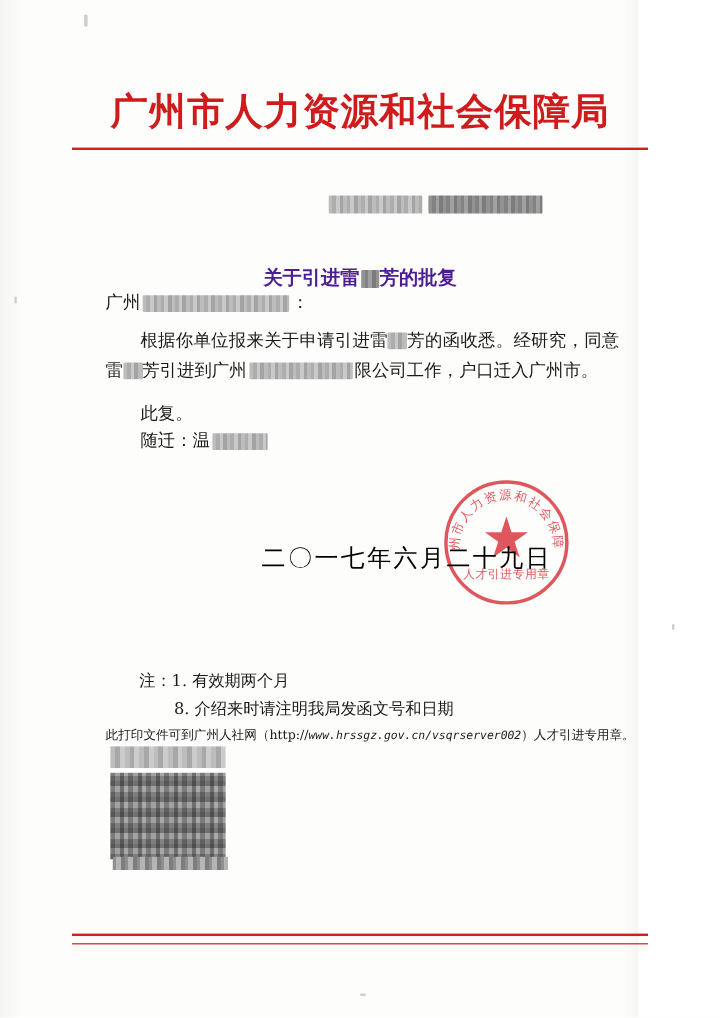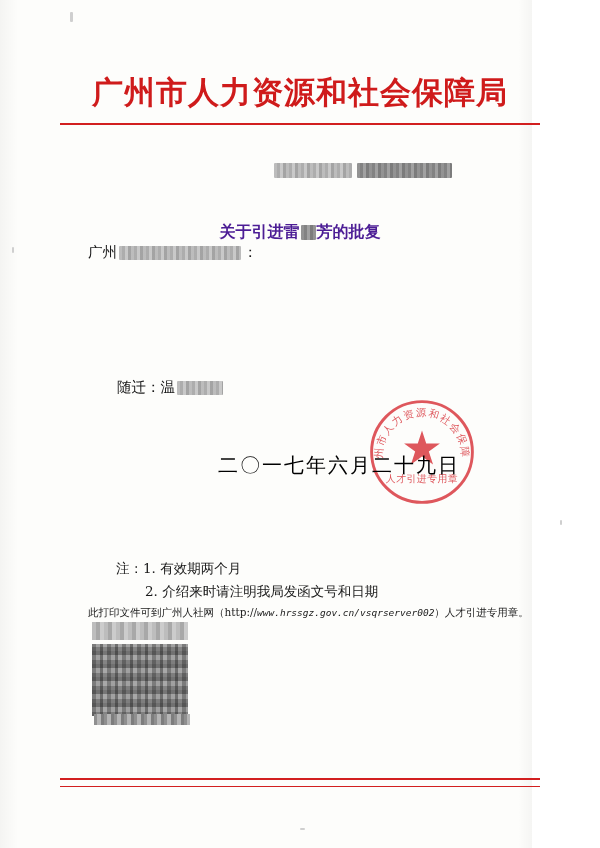--- a/index.html
+++ b/index.html
@@ -118,21 +118,21 @@
   .body-block p { margin: 0; }
   .indent { text-indent: 29px; }
   .body-block .redact { height: 14px; }
   .r-name { width: 16px; }
   .r-company { width: 86px; margin: 0 2px; }
 
   .para-gap { height: 11px; }
 
   .followers {
     position: absolute;
-    top: 378px;
+    top: 358px;
     left: 117px;
     font-family: "DejaVu Serif", "Liberation Serif", serif;
     font-size: 14.5px;
     color: #1a1a1a;
     white-space: nowrap;
   }
   .followers .redact { height: 14px; width: 46px; margin-left: 2px; }
 
   .date-line {
     position: absolute;
@@ -233,20 +233,25 @@
   </div>
 
   <div class="subject">
     <span>关于引进雷</span><span class="redact dark"></span><span>芳的批复</span>
   </div>
 
   <div class="addressee">
     <span>广州</span><span class="redact"></span><span>：</span>
   </div>
 
+  <div class="body-block">
+    <p class="indent"><span>根据你单位报来关于申请引进雷</span><span class="redact r-name"></span><span>芳的函收悉。经研究，同意雷</span><span class="redact r-name"></span><span>芳引进到广州</span><span class="redact r-company"></span><span>限公司工作，户口迁入广州市。</span></p>
+    <div class="para-gap"></div>
+    <p class="indent">此复。</p>
+  </div>
 
   <div class="followers">
     <span>随迁：温</span><span class="redact"></span>
   </div>
 
   <div class="seal">
     <svg viewBox="0 0 120 120" width="108" height="108" aria-hidden="true">
       <circle cx="60" cy="60" r="56" fill="none" stroke="#d8333a" stroke-width="3.2"></circle>
       <path id="sealArcTop" d="M 16 64 A 44 44 0 0 1 104 64" fill="none"></path>
       <text font-family="DejaVu Serif, Liberation Serif, serif" font-size="11.5" fill="#d8333a" letter-spacing="1.6">
@@ -254,21 +259,21 @@
       </text>
       <polygon fill="#d8333a" points="60,36 64.7,50.5 79.9,50.5 67.6,59.4 72.3,73.9 60,65 47.7,73.9 52.4,59.4 40.1,50.5 55.3,50.5"></polygon>
       <text x="60" y="93" text-anchor="middle" font-family="DejaVu Serif, Liberation Serif, serif" font-size="11" fill="#d8333a" letter-spacing="0.5">人才引进专用章</text>
     </svg>
   </div>
 
   <div class="date-line">二〇一七年六月二十九日</div>
 
   <div class="notes">
     <span class="nrow"><span>注：</span><span>1. 有效期两个月</span></span>
-    <span class="nrow second"><span>2. 介绍来时请注明我局发函文号和日期</span></span>
+    <span class="nrow second"><span>8. 介绍来时请注明我局发函文号和日期</span></span>
   </div>
 
   <div class="verify-line">
     <span>此打印文件可到广州人社网（http://</span><span class="url">www.hrssgz.gov.cn/vsqrserver002</span><span>）人才引进专用章。</span>
   </div>
 
   <div class="qr-wrap">
     <div class="qr-top-bar"></div>
     <div class="qr-code"></div>
     <div class="qr-caption"></div>

